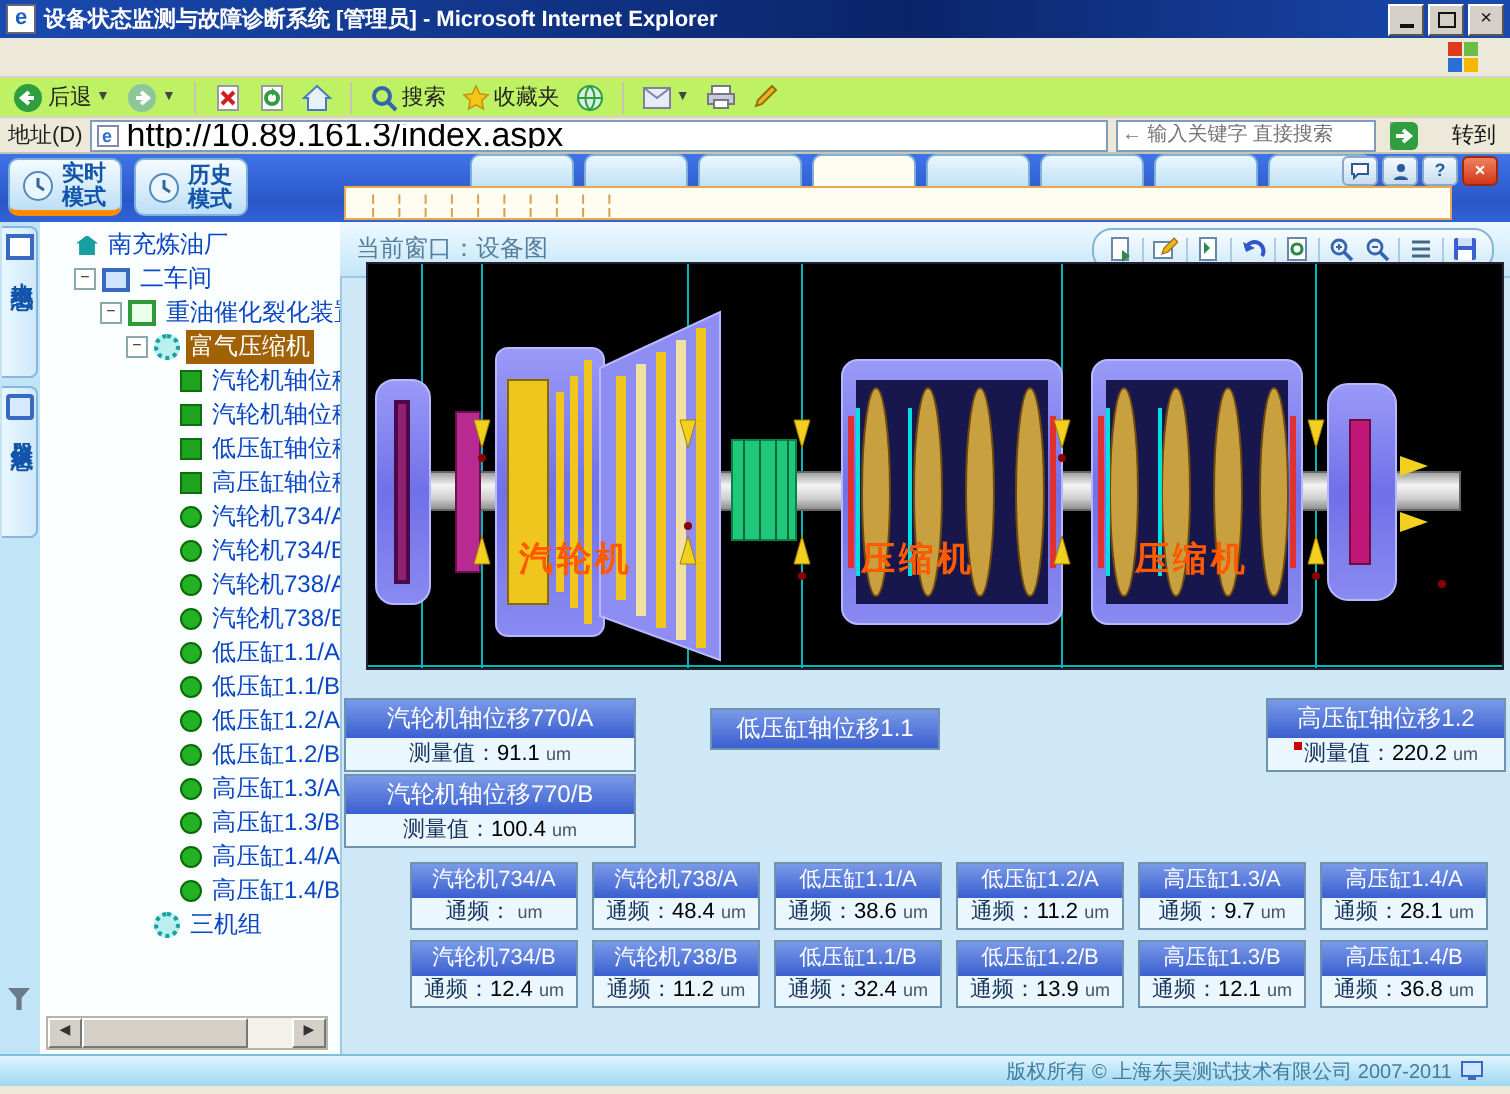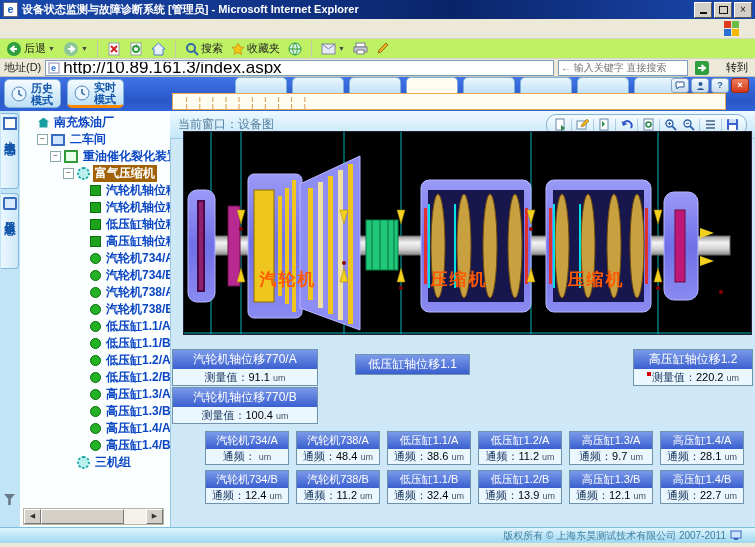--- a/index.html
+++ b/index.html
@@ -50,21 +50,21 @@
   .workspace{left:0;top:111px;width:755px;height:416px;background:#cfe8f8;}
   .vstrip{left:0;top:0;width:20px;height:416px;background:#c2e4f7;border-right:1px solid #9cc8e2;}
   .vtab{position:absolute;left:1px;width:18px;border:1px solid #85b8da;border-left:0;border-radius:0 4px 4px 0;background:linear-gradient(90deg,#eaf7ff,#cfe9f9);display:flex;flex-direction:column;align-items:center;padding:3px 0;box-sizing:border-box;gap:2px;}
   .vtab .vt-ico{width:10px;height:9px;border:2px solid #3a6ac0;background:#fff;}
   .vtab .vt-txt{writing-mode:vertical-rl;text-orientation:upright;font-size:11px;font-weight:bold;color:#1255aa;letter-spacing:1px;}
   .funnel{position:absolute;left:4px;bottom:22px;width:11px;height:11px;background:#6a7a88;clip-path:polygon(0 0,100% 0,62% 45%,62% 100%,38% 100%,38% 45%);}
   .tree{left:20px;top:0;width:150px;height:416px;background:#fbfeff;border-right:1px solid #9cc8e2;overflow:hidden;}
   .treelist{position:absolute;left:0;top:3px;width:100%;}
   .trow{display:flex;align-items:center;height:17px;white-space:nowrap;font-size:12px;color:#0b46c4;gap:3px;}
   .trow .expander{width:9px;height:9px;border:1px solid #8aa;background:#fff;font-size:8px;line-height:7px;text-align:center;color:#333;flex:none;}
-  .trow .lbl{padding:0 2px;font-weight:bold;}
+  .trow .lbl{padding:0 2px;}
   .trow.selected .lbl{background:#a16207;color:#fff;}
   .ticon{flex:none;display:inline-block;}
   .ic-home{width:11px;height:10px;background:#18a0a0;clip-path:polygon(50% 0,100% 42%,86% 42%,86% 100%,14% 100%,14% 42%,0 42%);}
   .ic-monitor{width:10px;height:8px;border:2px solid #3a6ac0;background:#cfe4ff;}
   .ic-unit{width:10px;height:9px;border:2px solid #2f9a3a;background:#e8ffe8;}
   .ic-gear{width:9px;height:9px;border:2px dotted #18a0a0;border-radius:50%;background:#baf0ee;}
   .ic-square{width:9px;height:9px;background:#1fa31f;border:1px solid #0d6e0d;}
   .ic-dot{width:9px;height:9px;background:#23b223;border:1px solid #0a6a0a;border-radius:50%;}
   .tree-scroll{position:absolute;left:3px;right:6px;bottom:2px;height:15px;background:#f2f1ea;border:1px solid #b8b4a8;display:flex;align-items:stretch;}
   .sb-btn{width:15px;background:#d4d0c8;border:1px solid;border-color:#fff #777 #777 #fff;font-size:7px;line-height:12px;text-align:center;color:#333;}
@@ -228,33 +228,33 @@
           <rect x="0" y="0" width="14" height="14" rx="3" fill="#2f9e3f"></rect>
           <path d="M3 7h6M6.5 4L10 7l-3.5 3" stroke="#fff" stroke-width="2" fill="none"></path>
         </svg>
       <span>转到</span>
     </span>
   </div>
 
   <div class="abs bluebar">
     <div class="modes">
 
-    <span class="mode" data-index="1">
+    <span class="mode active" data-index="0">
+          <svg width="18" height="18">
+            <circle cx="9" cy="9" r="7" fill="#eaf6ff" stroke="#5588bb"></circle>
+            <path d="M9 5v4l3 2" stroke="#336699" stroke-width="1.5" fill="none"></path>
+          </svg>
+          <span class="txt">实时模式</span>
+        </span>
+        <span class="mode" data-index="1">
           <svg width="18" height="18">
             <circle cx="9" cy="9" r="7" fill="#eaf6ff" stroke="#5588bb"></circle>
             <path d="M9 5v4l3 2" stroke="#336699" stroke-width="1.5" fill="none"></path>
           </svg>
           <span class="txt">历史模式</span>
-        </span>
-        <span class="mode active" data-index="0">
-          <svg width="18" height="18">
-            <circle cx="9" cy="9" r="7" fill="#eaf6ff" stroke="#5588bb"></circle>
-            <path d="M9 5v4l3 2" stroke="#336699" stroke-width="1.5" fill="none"></path>
-          </svg>
-          <span class="txt">实时模式</span>
         </span>
       </div>
     <div class="tabs">
 
     <span class="tab" data-index="0"></span>
         <span class="tab" data-index="1"></span>
         <span class="tab" data-index="2"></span>
         <span class="tab active" data-index="3"></span>
         <span class="tab" data-index="4"></span>
         <span class="tab" data-index="5"></span>
@@ -665,21 +665,21 @@
           <div class="chan databox" style="position:relative;" data-index="9">
             <div class="dhead">低压缸1.2/B</div>
             <div class="dval"><span>通频：</span><span class="num">13.9</span> <span class="unit">um</span></div>
           </div>
           <div class="chan databox" style="position:relative;" data-index="10">
             <div class="dhead">高压缸1.3/B</div>
             <div class="dval"><span>通频：</span><span class="num">12.1</span> <span class="unit">um</span></div>
           </div>
           <div class="chan databox" style="position:relative;" data-index="11">
             <div class="dhead">高压缸1.4/B</div>
-            <div class="dval"><span>通频：</span><span class="num">22.7</span> <span class="unit">um</span></div>
+            <div class="dval"><span>通频：</span><span class="num">36.8</span> <span class="unit">um</span></div>
           </div>
         </div>
     </div>
   </div>
 
   <div class="abs footer">
     <span class="cp">版权所有 © 上海东昊测试技术有限公司 2007-2011</span>
     <svg width="13" height="11">
         <rect x="1" y="1" width="10" height="7" fill="#cfe4ff" stroke="#3a6ac0"></rect>
         <rect x="4" y="8" width="4" height="2" fill="#3a6ac0"></rect>

